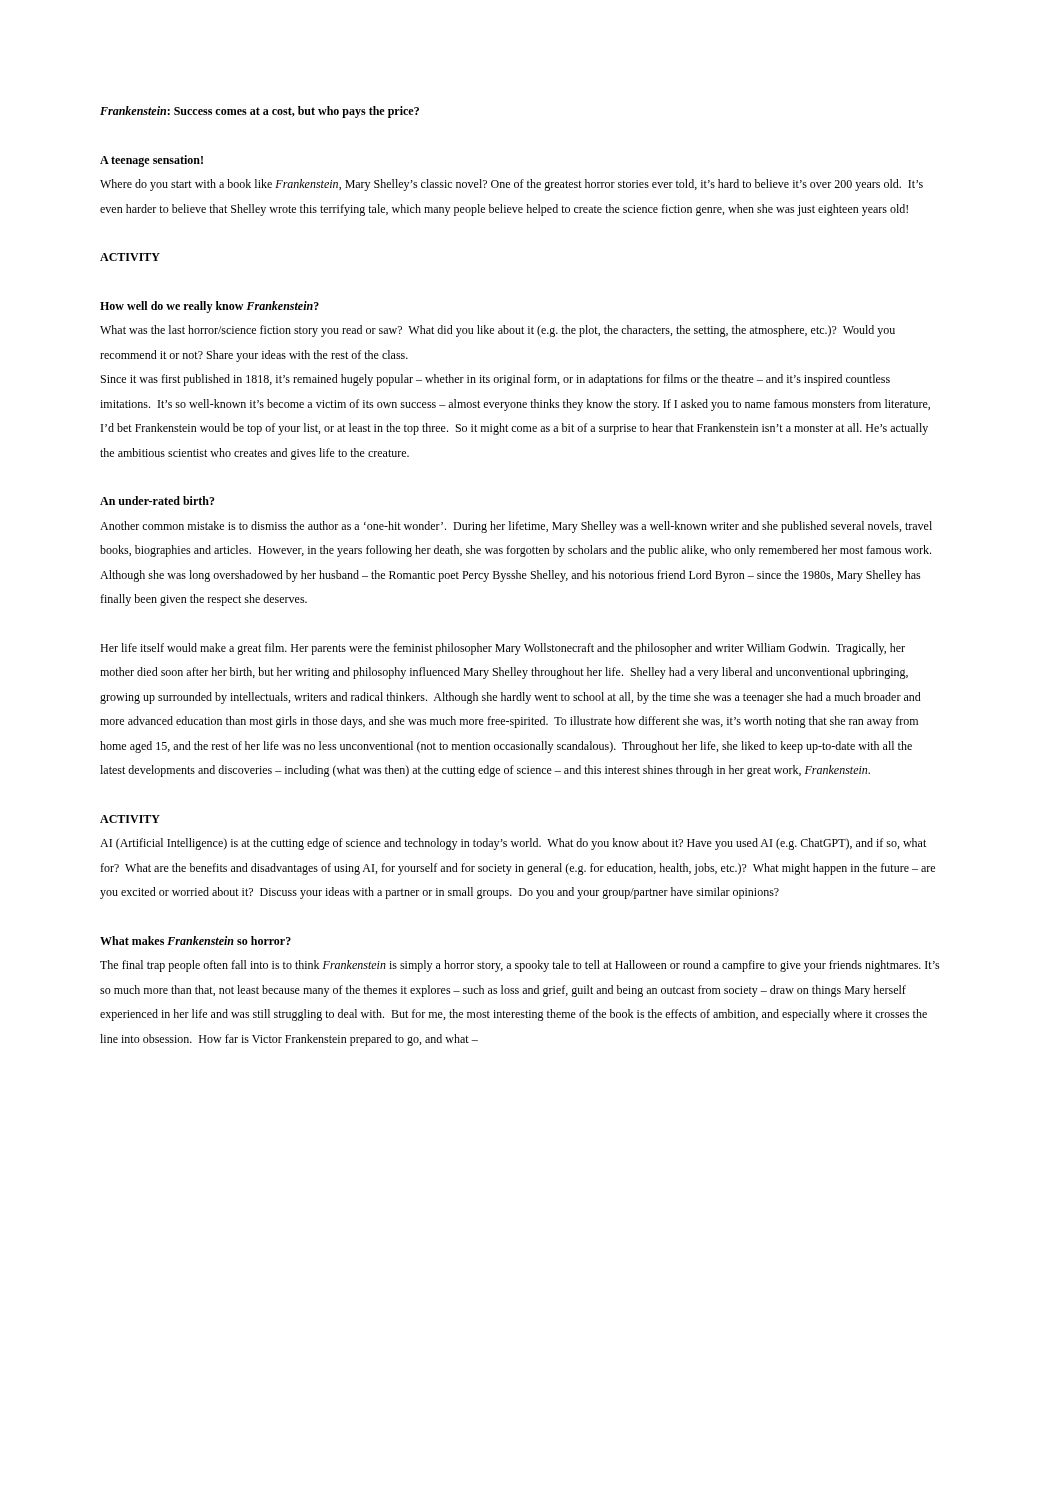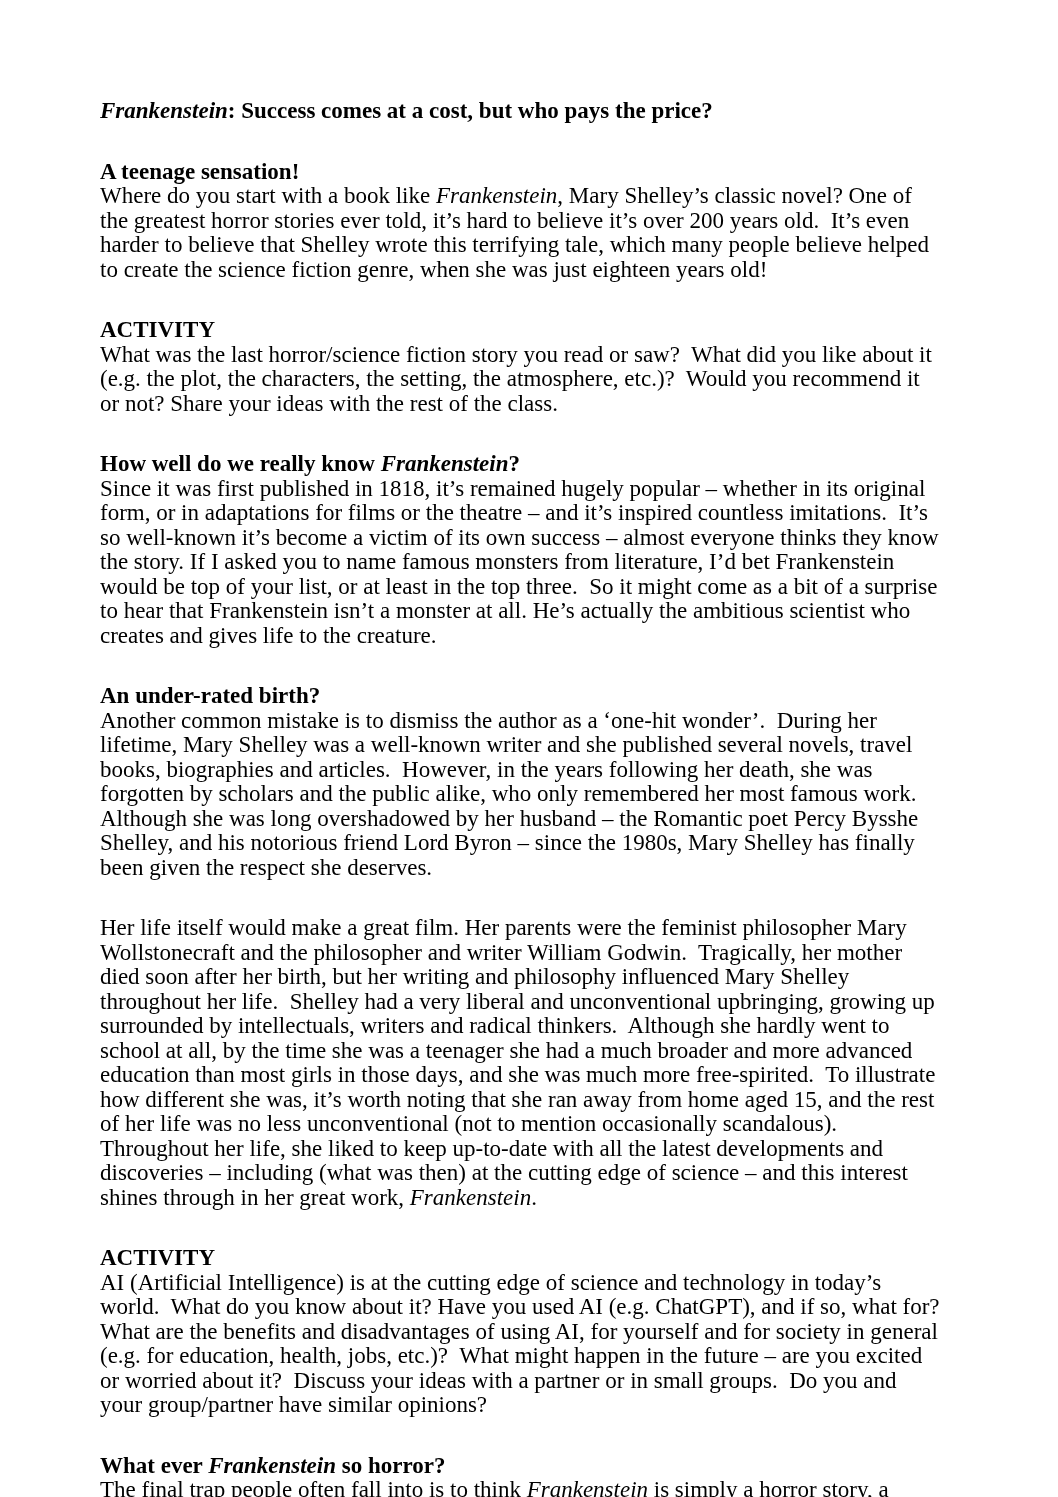--- a/index.html
+++ b/index.html
@@ -15,50 +15,50 @@
     color: #000000;
   }
   .page-content {
     position: absolute;
     left: 100px;
     top: 99px;
     width: 840px;
   }
   .block {
     margin: 0;
-    font-size: 23px;
+    font-size: 12px;
     line-height: 24.5px;
     white-space: pre-wrap;
     letter-spacing: 0px;
   }
   .gap-above {
-    margin-top: 36px;
+    margin-top: 24px;
   }
   .seg-bold { font-weight: bold; }
   .seg-italic { font-style: italic; }
   .seg-bold-italic { font-weight: bold; font-style: italic; }
 </style>
 </head>
 <body>
 
 <div class="page-content">
   <p class="block"><span class="seg-bold-italic">Frankenstein</span><span class="seg-bold">: Success comes at a cost, but who pays the price?</span></p>
 
   <p class="block gap-above"><span class="seg-bold">A teenage sensation!</span></p>
   <p class="block"><span>Where do you start with a book like </span><span class="seg-italic">Frankenstein</span><span>, Mary Shelley’s classic novel? One of the greatest horror stories ever told, it’s hard to believe it’s over 200 years old.  It’s even harder to believe that Shelley wrote this terrifying tale, which many people believe helped to create the science fiction genre, when she was just eighteen years old!</span></p>
 
   <p class="block gap-above"><span class="seg-bold">ACTIVITY</span></p>
+  <p class="block gap-above"><span class="seg-bold">How well do we really know </span><span class="seg-bold-italic">Frankenstein</span><span class="seg-bold">?</span></p>
+
   <p class="block"><span>What was the last horror/science fiction story you read or saw?  What did you like about it (e.g. the plot, the characters, the setting, the atmosphere, etc.)?  Would you recommend it or not? Share your ideas with the rest of the class.</span></p>
-
-  <p class="block gap-above"><span class="seg-bold">How well do we really know </span><span class="seg-bold-italic">Frankenstein</span><span class="seg-bold">?</span></p>
   <p class="block"><span>Since it was first published in 1818, it’s remained hugely popular – whether in its original form, or in adaptations for films or the theatre – and it’s inspired countless imitations.  It’s so well-known it’s become a victim of its own success – almost everyone thinks they know the story. If I asked you to name famous monsters from literature, I’d bet Frankenstein would be top of your list, or at least in the top three.  So it might come as a bit of a surprise to hear that Frankenstein isn’t a monster at all. He’s actually the ambitious scientist who creates and gives life to the creature.</span></p>
 
   <p class="block gap-above"><span class="seg-bold">An under-rated birth?</span></p>
   <p class="block"><span>Another common mistake is to dismiss the author as a ‘one-hit wonder’.  During her lifetime, Mary Shelley was a well-known writer and she published several novels, travel books, biographies and articles.  However, in the years following her death, she was forgotten by scholars and the public alike, who only remembered her most famous work. Although she was long overshadowed by her husband – the Romantic poet Percy Bysshe Shelley, and his notorious friend Lord Byron – since the 1980s, Mary Shelley has finally been given the respect she deserves.</span></p>
 
   <p class="block gap-above"><span>Her life itself would make a great film. Her parents were the feminist philosopher Mary Wollstonecraft and the philosopher and writer William Godwin.  Tragically, her mother died soon after her birth, but her writing and philosophy influenced Mary Shelley throughout her life.  Shelley had a very liberal and unconventional upbringing, growing up surrounded by intellectuals, writers and radical thinkers.  Although she hardly went to school at all, by the time she was a teenager she had a much broader and more advanced education than most girls in those days, and she was much more free-spirited.  To illustrate how different she was, it’s worth noting that she ran away from home aged 15, and the rest of her life was no less unconventional (not to mention occasionally scandalous).  Throughout her life, she liked to keep up-to-date with all the latest developments and discoveries – including (what was then) at the cutting edge of science – and this interest shines through in her great work, </span><span class="seg-italic">Frankenstein</span><span>.</span></p>
 
   <p class="block gap-above"><span class="seg-bold">ACTIVITY</span></p>
   <p class="block"><span>AI (Artificial Intelligence) is at the cutting edge of science and technology in today’s world.  What do you know about it? Have you used AI (e.g. ChatGPT), and if so, what for?  What are the benefits and disadvantages of using AI, for yourself and for society in general (e.g. for education, health, jobs, etc.)?  What might happen in the future – are you excited or worried about it?  Discuss your ideas with a partner or in small groups.  Do you and your group/partner have similar opinions?</span></p>
 
-  <p class="block gap-above"><span class="seg-bold">What ever </span><span class="seg-bold-italic">Frankenstein</span><span class="seg-bold"> so horror?</span></p>
+  <p class="block gap-above"><span class="seg-bold">What makes </span><span class="seg-bold-italic">Frankenstein</span><span class="seg-bold"> so horror?</span></p>
   <p class="block"><span>The final trap people often fall into is to think </span><span class="seg-italic">Frankenstein</span><span> is simply a horror story, a spooky tale to tell at Halloween or round a campfire to give your friends nightmares. It’s so much more than that, not least because many of the themes it explores – such as loss and grief, guilt and being an outcast from society – draw on things Mary herself experienced in her life and was still struggling to deal with.  But for me, the most interesting theme of the book is the effects of ambition, and especially where it crosses the line into obsession.  How far is Victor Frankenstein prepared to go, and what –</span></p>
 </div>
 
 </body></html>

